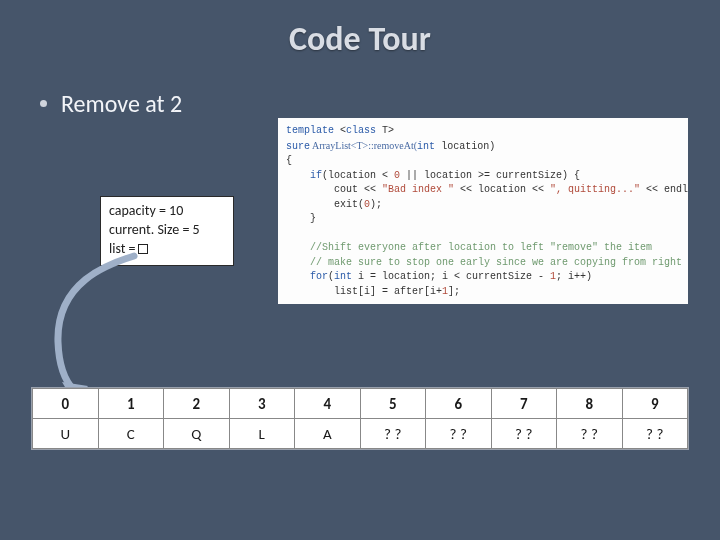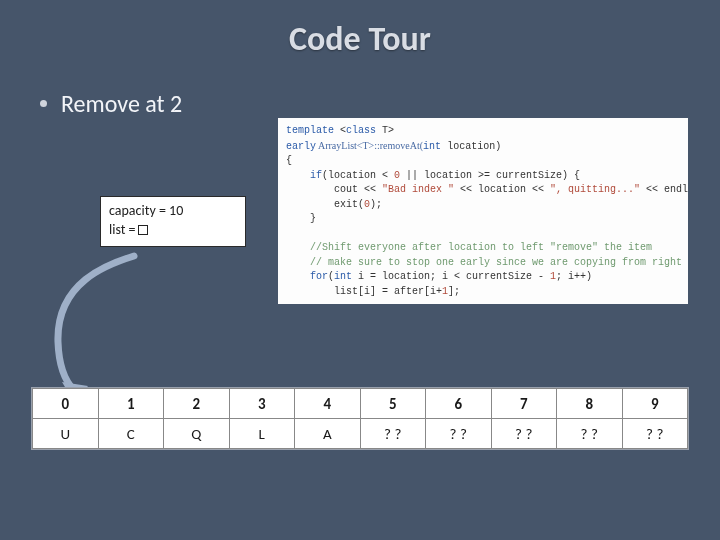--- a/index.html
+++ b/index.html
@@ -25,21 +25,21 @@
     font-size: 24px;
     color: #f2f4f8;
   }
   .bullet-dot {
     width: 7px; height: 7px; border-radius: 50%;
     background: #d0d4dc; margin-right: 14px;
   }
   .state-box {
     position: absolute;
     left: 100px; top: 196px;
-    width: 146px;
+    width: 134px;
     border: 1.5px solid #2a2a2a;
     background: #fff;
     color: #222;
     font-size: 14px;
     line-height: 1.35;
     padding: 5px 8px 6px 8px;
   }
   .state-box .list-line { display: flex; align-items: center; }
   .mini-square {
     display: inline-block;
@@ -94,28 +94,29 @@
 
 <div class="title">Code Tour</div>
 
 <div class="bullet-row">
   <span class="bullet-dot"></span>
   <span>Remove at 2</span>
 </div>
 
 <div class="state-box">
   <div>capacity = 10</div>
+  <div>current. Size = 5</div>
   <div class="list-line">
     <span>list =</span>
     <span class="mini-square"></span>
   </div>
 </div>
 
 <div class="code-box"><span class="kw">template</span><span> &lt;</span><span class="kw">class</span><span> T&gt;</span>
-<span class="kw">early</span><span class="type"> ArrayList&lt;T&gt;::removeAt(</span><span class="kw">int</span><span> location)</span>
+<span class="kw">sure</span><span class="type"> ArrayList&lt;T&gt;::removeAt(</span><span class="kw">int</span><span> location)</span>
 <span>{</span>
 <span class="kw">    if</span><span>(location &lt; </span><span class="num">0</span><span> || location &gt;= currentSize) {</span>
 <span>        cout &lt;&lt; </span><span class="str">"Bad index "</span><span> &lt;&lt; location &lt;&lt; </span><span class="str">", quitting..."</span><span> &lt;&lt; endl;</span>
 <span>        exit(</span><span class="num">0</span><span>);</span>
 <span>    }</span>
 <span></span>
 <span class="cmt">    //Shift everyone after location to left "remove" the item</span>
 <span class="cmt">    // make sure to stop one early since we are copying from right</span>
 <span class="kw">    for</span><span>(</span><span class="kw">int</span><span> i = location; i &lt; currentSize - </span><span class="num">1</span><span>; i++)</span>
 <span>        list[i] = after[i+</span><span class="num">1</span><span>];</span>

